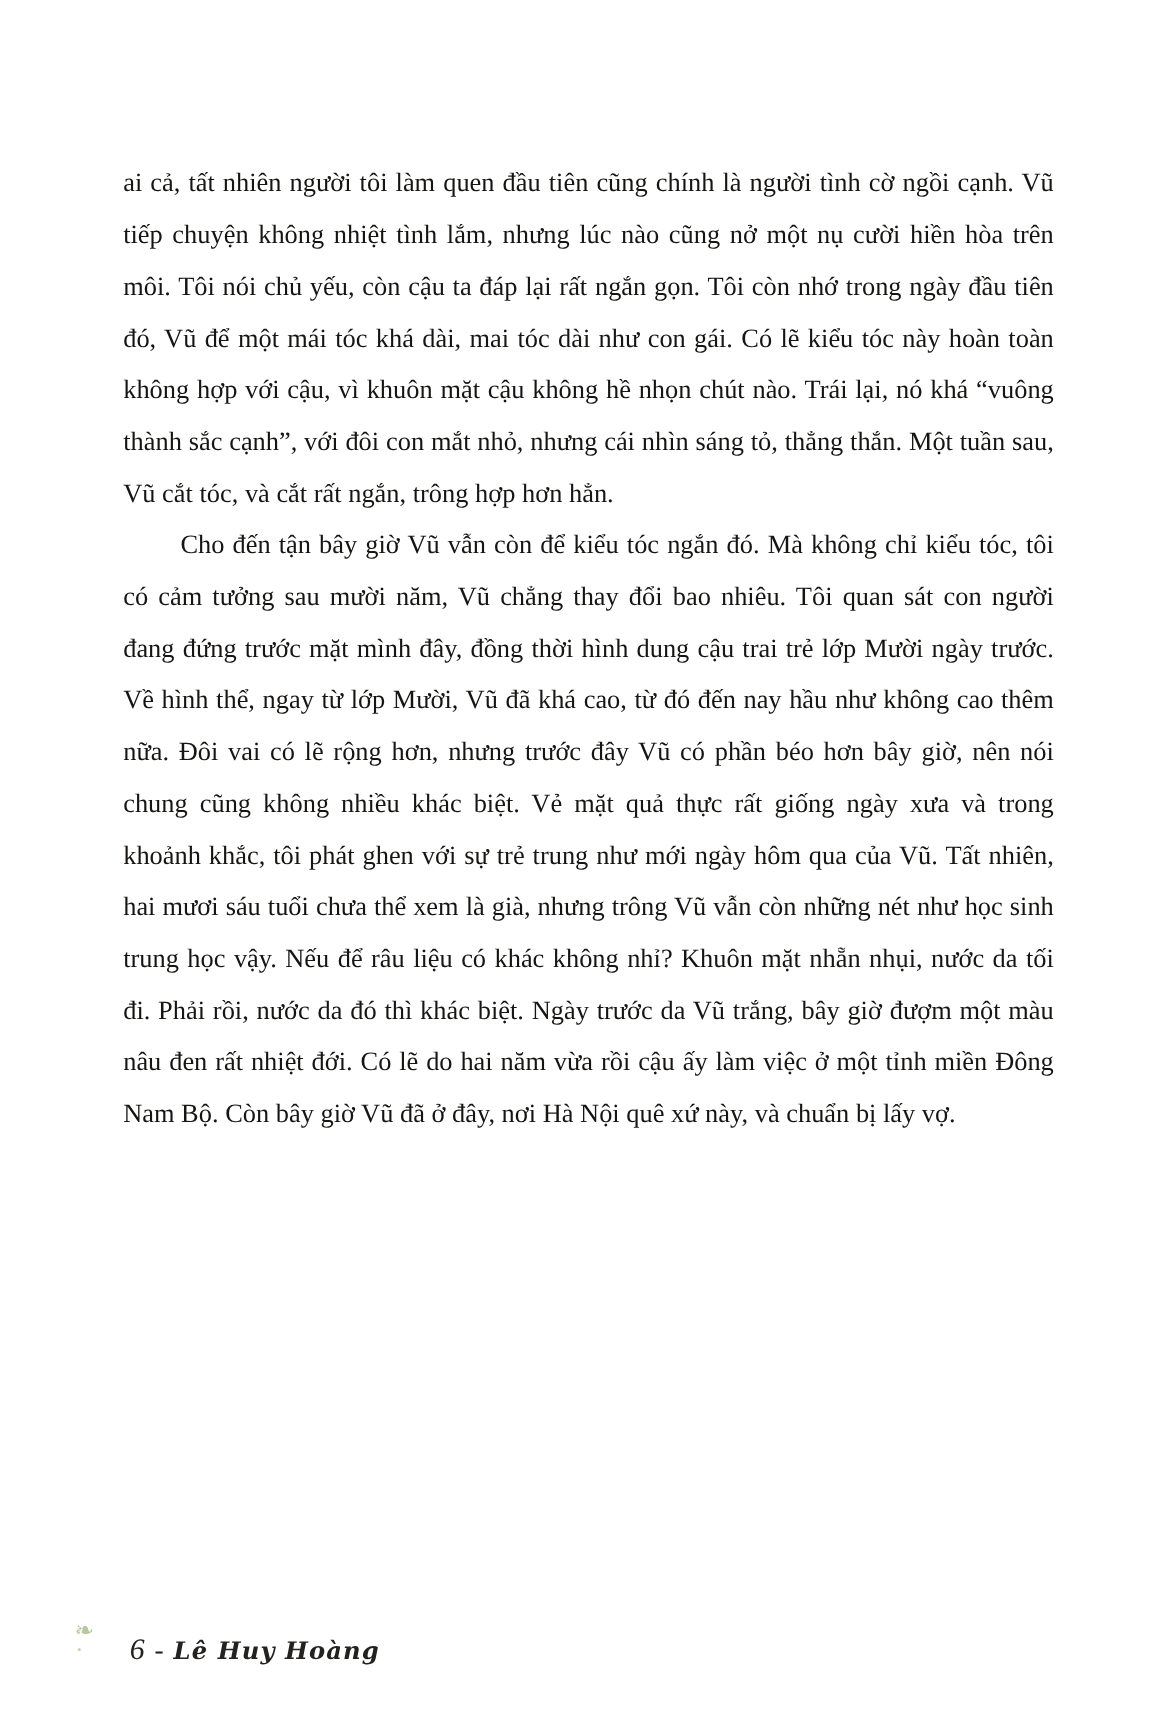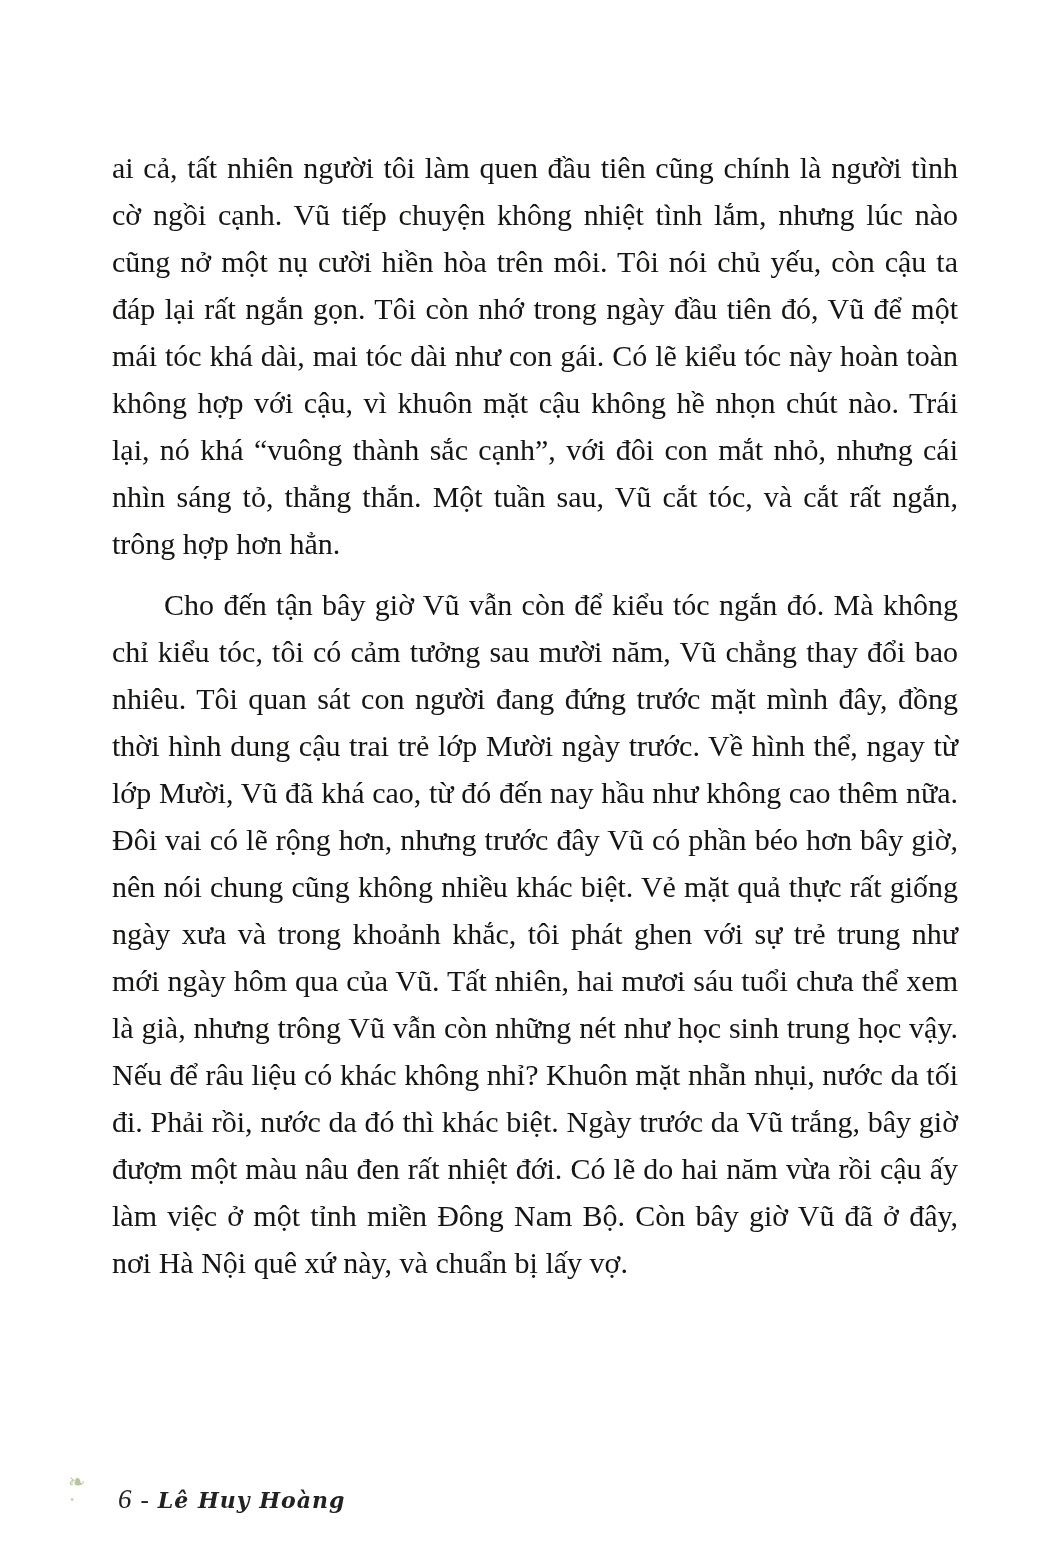--- a/index.html
+++ b/index.html
@@ -14,30 +14,30 @@
       background: #ffffff;
       font-family: "Liberation Serif", serif;
       color: #171513;
       overflow: hidden;
     }
     .text-block {
       position: absolute;
       left: 112px;
       top: 144px;
       width: 846px;
-      font-size: 30px;
+      font-size: 24px;
       line-height: 47px;
       text-align: justify;
       text-justify: inter-word;
     }
     .para {
       margin: 0;
     }
     .para + .para {
-      margin-top: 14px;
+      margin-top: 0;
       text-indent: 52px;
     }
     .footer {
       position: absolute;
       left: 118px;
       top: 1484px;
       display: flex;
       align-items: baseline;
       gap: 9px;
       color: #242220;

